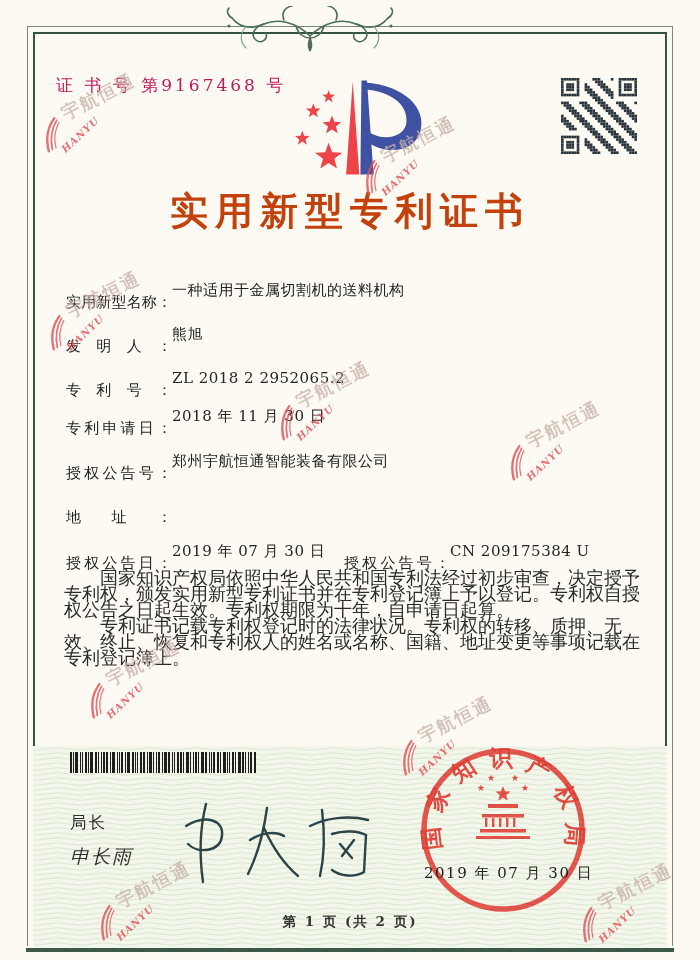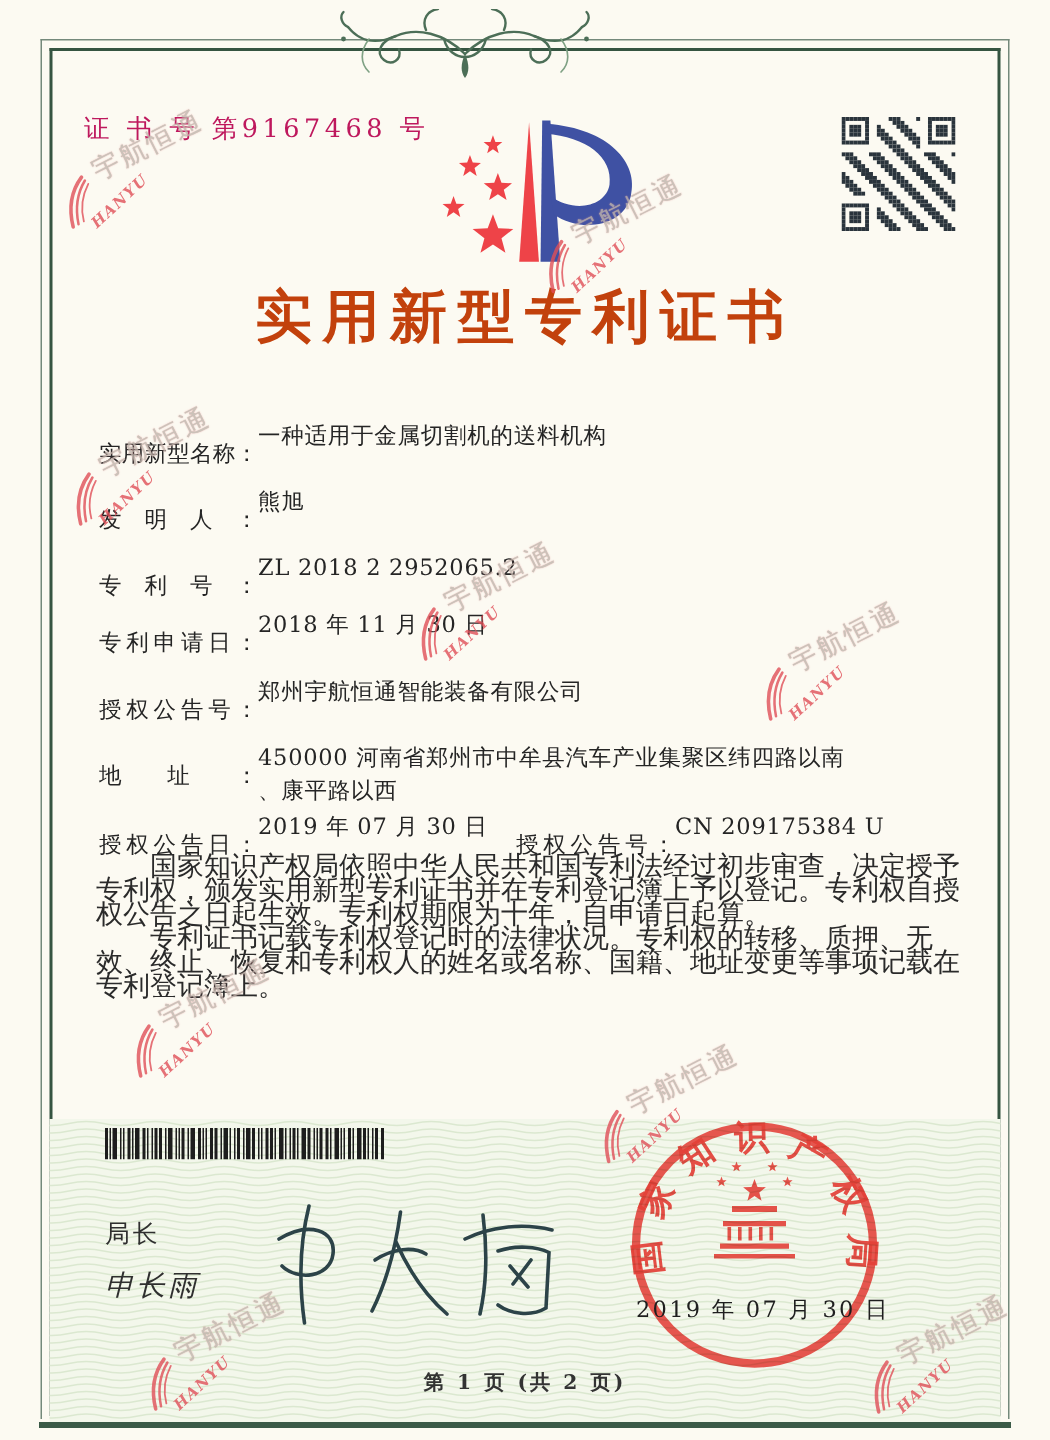--- a/index.html
+++ b/index.html
@@ -539,21 +539,21 @@
     <div class="frow" style="top:367px">
       <span class="flabel">专利号：</span><span class="fvalue">ZL 2018 2 2952065.2</span>
     </div>
     <div class="frow" style="top:405px">
       <span class="flabel">专利申请日：</span><span class="fvalue">2018 年 11 月 30 日</span>
     </div>
     <div class="frow" style="top:450px">
       <span class="flabel">授权公告号：</span><span class="fvalue">郑州宇航恒通智能装备有限公司</span>
     </div>
     <div class="frow" style="top:494px">
-      <span class="flabel">地址：</span><span class="fvalue addr"><span class="vline">450000 河南省郑州市中牟县汽车产业集聚区纬四路以南</span><span class="vline">、康平路以西</span></span>
+      <span class="flabel">地址：</span>
     </div>
     <div class="frow" style="top:540px">
       <span class="flabel">授权公告日：</span><span class="fvalue">2019 年 07 月 30 日</span>
       <span class="grant-2"><span class="flabel">授权公告号：</span><span class="fvalue">CN 209175384 U</span></span>
     </div>
   </div>
 
   <div class="body-text">
     <p>国家知识产权局依照中华人民共和国专利法经过初步审查，决定授予专利权，颁发实用新型专利证书并在专利登记簿上予以登记。专利权自授权公告之日起生效。专利权期限为十年，自申请日起算。</p>
     <p>专利证书记载专利权登记时的法律状况。专利权的转移、质押、无效、终止、恢复和专利权人的姓名或名称、国籍、地址变更等事项记载在专利登记簿上。</p>

